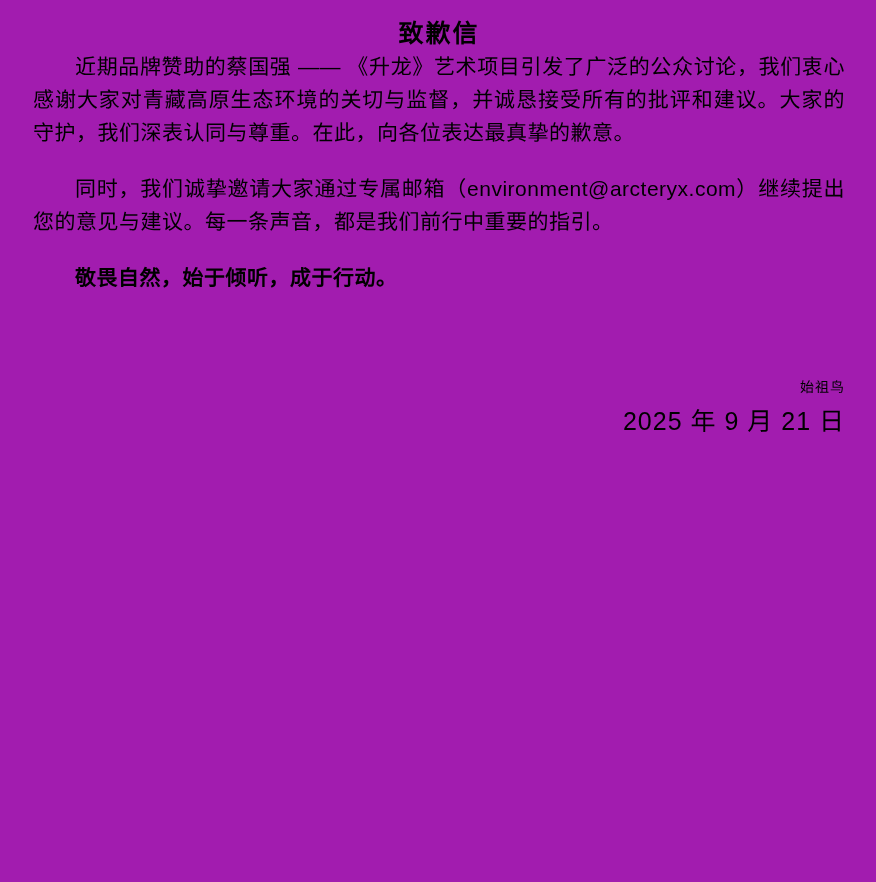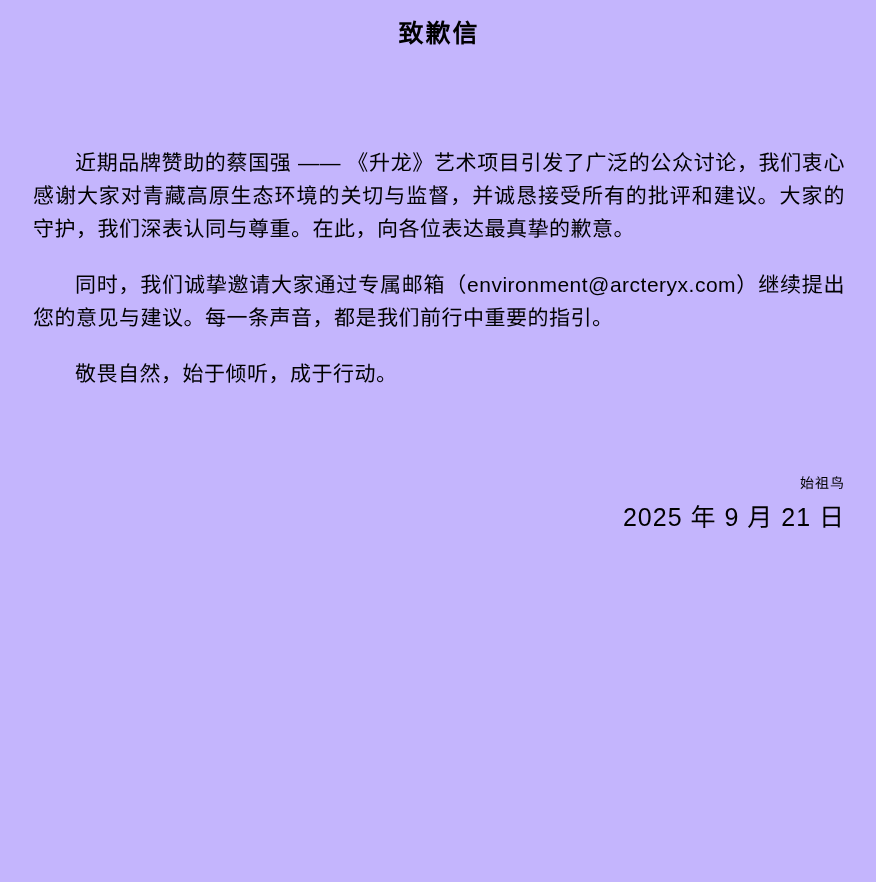--- a/index.html
+++ b/index.html
@@ -7,53 +7,53 @@
     padding: 0;
     background: #ffffff;
     color: #000000;
     font-family: "Liberation Sans", sans-serif;
   }
   .page {
     position: relative;
     width: 876px;
     height: 882px;
     margin: 0 auto;
-    background: #c4b5fd;
+    background: #a21caf;
     overflow: hidden;
     box-sizing: border-box;
     padding: 16px 31px 0 33px;
   }
   .letter-title {
     margin: 0;
     font-size: 25px;
     font-weight: 700;
     text-align: center;
     letter-spacing: 2px;
     line-height: 34px;
   }
   .letter-body {
-    margin-top: 96px;
   }
   .para {
     font-size: 21px;
     line-height: 33px;
     text-indent: 2em;
     text-align: justify;
     text-justify: inter-ideograph;
     margin: 0 0 23px 0;
     letter-spacing: 0.5px;
   }
   .closing-block {
     margin-top: 0;
   }
   .closing-line {
     font-size: 21px;
     line-height: 33px;
     text-indent: 2em;
     letter-spacing: 0.5px;
+    font-weight: bold;
   }
   .signature-block {
     margin-top: 76px;
     text-align: right;
   }
   .signature-name {
     font-size: 14px;
     line-height: 34px;
     letter-spacing: 1px;
   }

